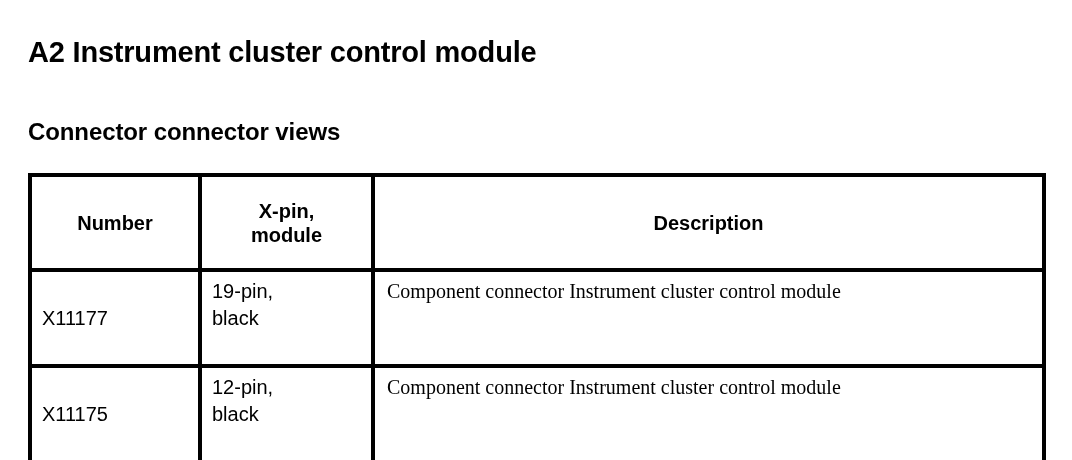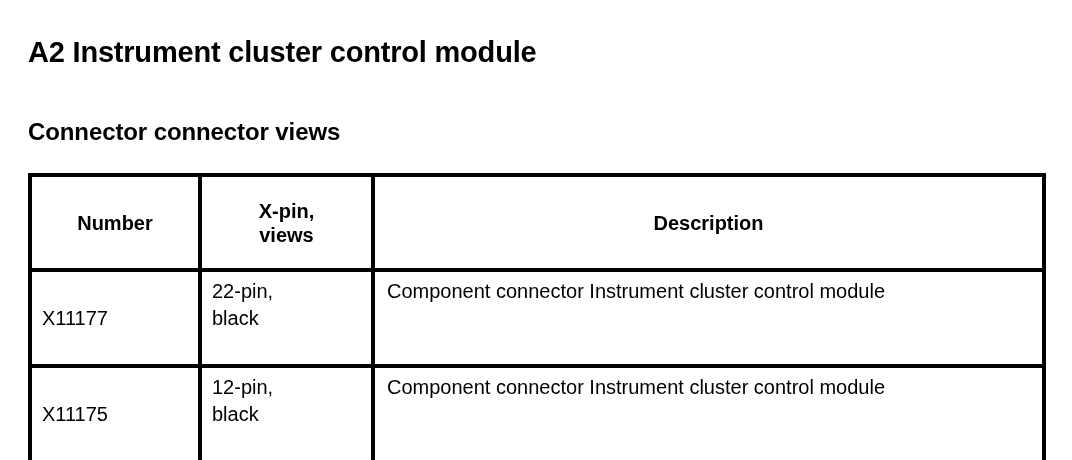--- a/index.html
+++ b/index.html
@@ -94,20 +94,21 @@
     white-space: nowrap;
   }
 
   .conn-table tbody td.cell-xpin {
     white-space: pre-line;
   }
 
   .conn-table tbody td.cell-description {
     padding-left: 12px;
     padding-right: 14px;
+    font-family: Liberation Serif, serif;
   }
 
   .hdr-two-line { white-space: pre-line; }
 </style>
 </head>
 <body>
 
 <div class="page">
 
   <h1 class="doc-title">A2 Instrument cluster control module</h1>
@@ -117,28 +118,28 @@
   <table class="conn-table">
     <colgroup>
       <col class="c-number">
       <col class="c-xpin">
       <col class="c-description">
     </colgroup>
     <thead>
       <tr>
         <th>Number</th>
         <th class="hdr-two-line">X-pin,
-views</th>
+module</th>
         <th>Description</th>
       </tr>
     </thead>
     <tbody>
       <tr>
         <td class="cell-number">X11177</td>
-        <td class="cell-xpin">22-pin,
+        <td class="cell-xpin">19-pin,
 black</td>
         <td class="cell-description">Component connector Instrument cluster control module</td>
       </tr>
       <tr>
         <td class="cell-number">X11175</td>
         <td class="cell-xpin">12-pin,
 black</td>
         <td class="cell-description">Component connector Instrument cluster control module</td>
       </tr>
     </tbody>

